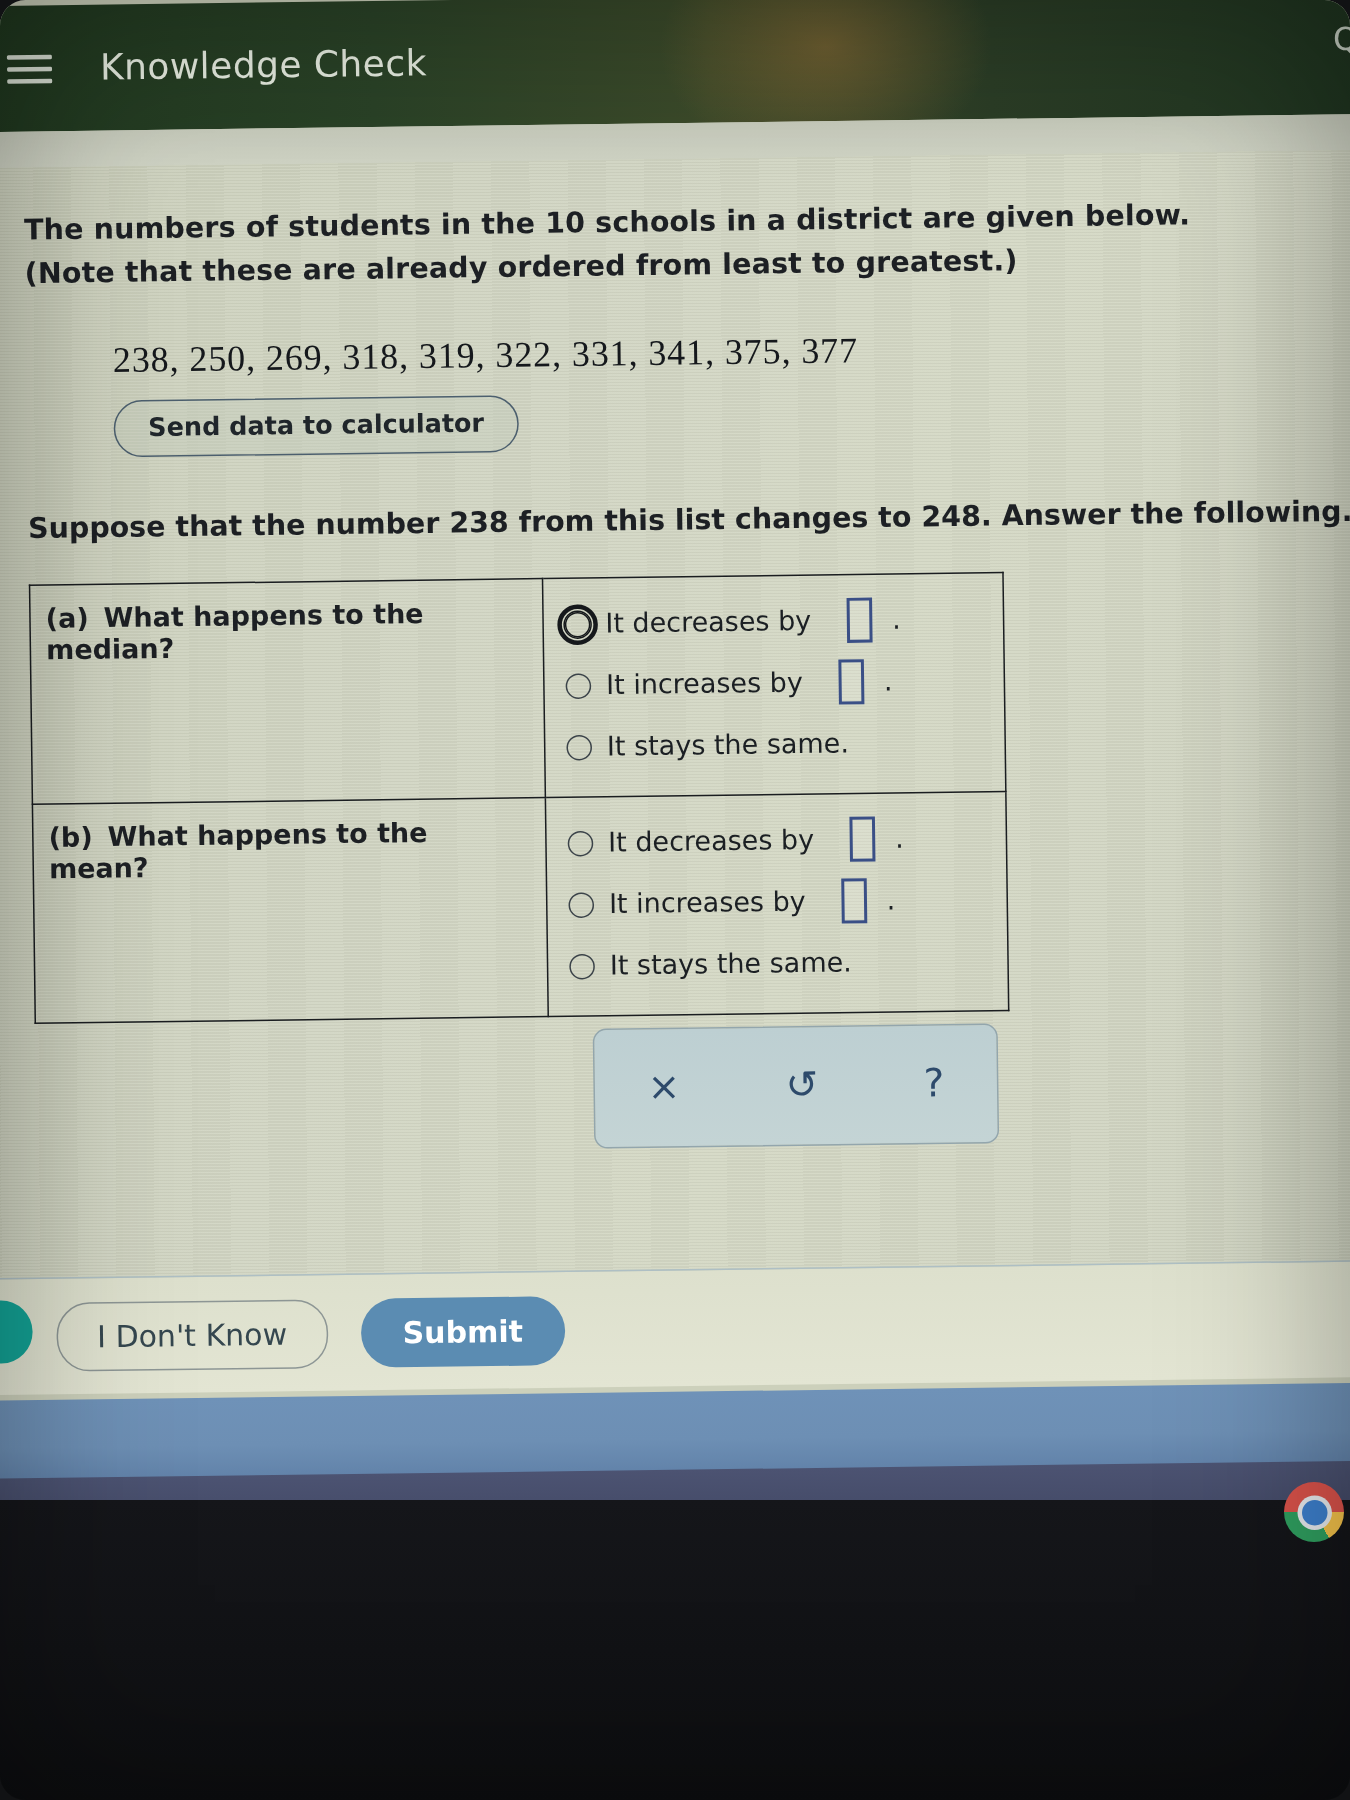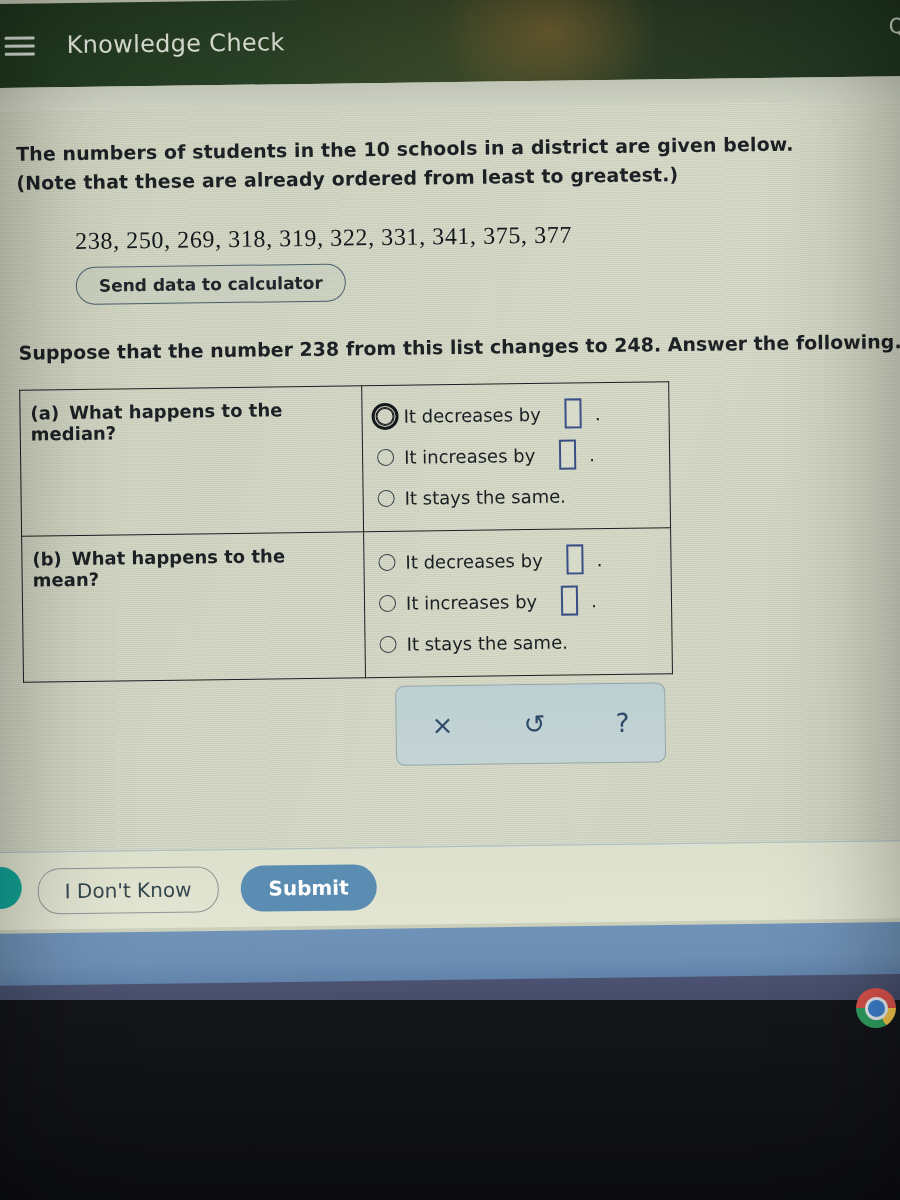--- a/index.html
+++ b/index.html
@@ -9,20 +9,21 @@
     background: #111214;
     font-family: "DejaVu Sans", sans-serif;
   }
 
   
   #photo {
     position: relative;
     width: 900px; height: 1200px;
     overflow: hidden;
     background: #0e0f11;
+    border-radius: 17px;
   }
   #screen {
     position: absolute;
     left: -14px; top: -10px;
     width: 936px; height: 960px;
     transform: rotate(-0.75deg);
     transform-origin: 50% 0%;
     background: #ccd0bb;
   }
 

